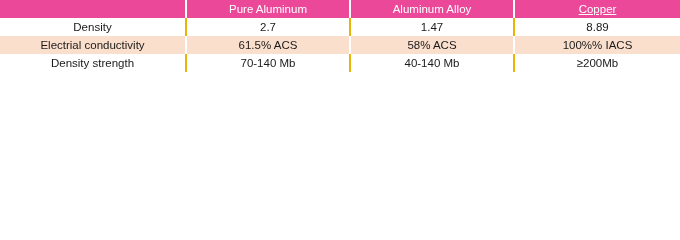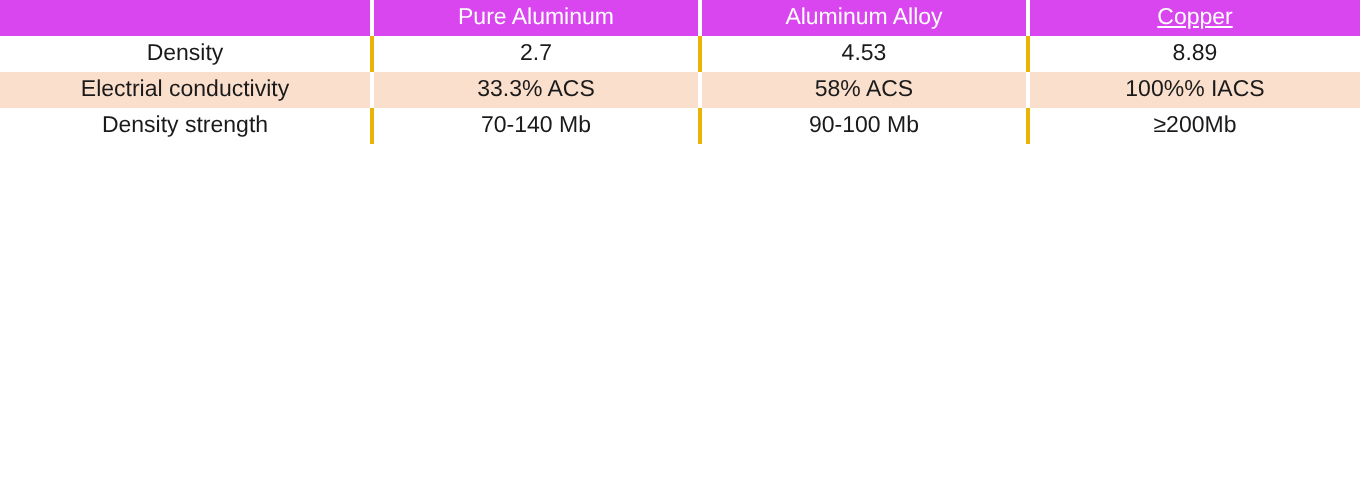--- a/index.html
+++ b/index.html
@@ -31,21 +31,21 @@
     height: 18px;
     line-height: 18px;
     text-align: center;
     vertical-align: middle;
     font-weight: normal;
     white-space: nowrap;
     overflow: hidden;
   }
 
   thead th {
-    background: #d946ef;
+    background: #ec4899;
     color: #ffffff;
     height: 21px;
     line-height: 21px;
     font-size: 11.5px;
     border-right: 2px solid #ffffff;
   }
   thead th.corner-cell {
     border-right: 2px solid #ffffff;
   }
   thead th.last-head {
@@ -85,29 +85,29 @@
       <th class="corner-cell"></th>
       <th>Pure Aluminum</th>
       <th>Aluminum Alloy</th>
       <th class="last-head">Copper</th>
     </tr>
   </thead>
   <tbody>
     <tr class="row-light">
       <td class="prop-cell">Density</td>
       <td>2.7</td>
-      <td>4.53</td>
+      <td>1.47</td>
       <td class="last-col">8.89</td>
     </tr>
     <tr class="row-tint">
       <td class="prop-cell">Electrial conductivity</td>
-      <td>33.3% ACS</td>
+      <td>61.5% ACS</td>
       <td>58% ACS</td>
       <td class="last-col">100%% IACS</td>
     </tr>
     <tr class="row-light">
       <td class="prop-cell">Density strength</td>
       <td>70-140 Mb</td>
-      <td>90-100 Mb</td>
+      <td>40-140 Mb</td>
       <td class="last-col">≥200Mb</td>
     </tr>
   </tbody>
 </table>
 
 </body></html>

